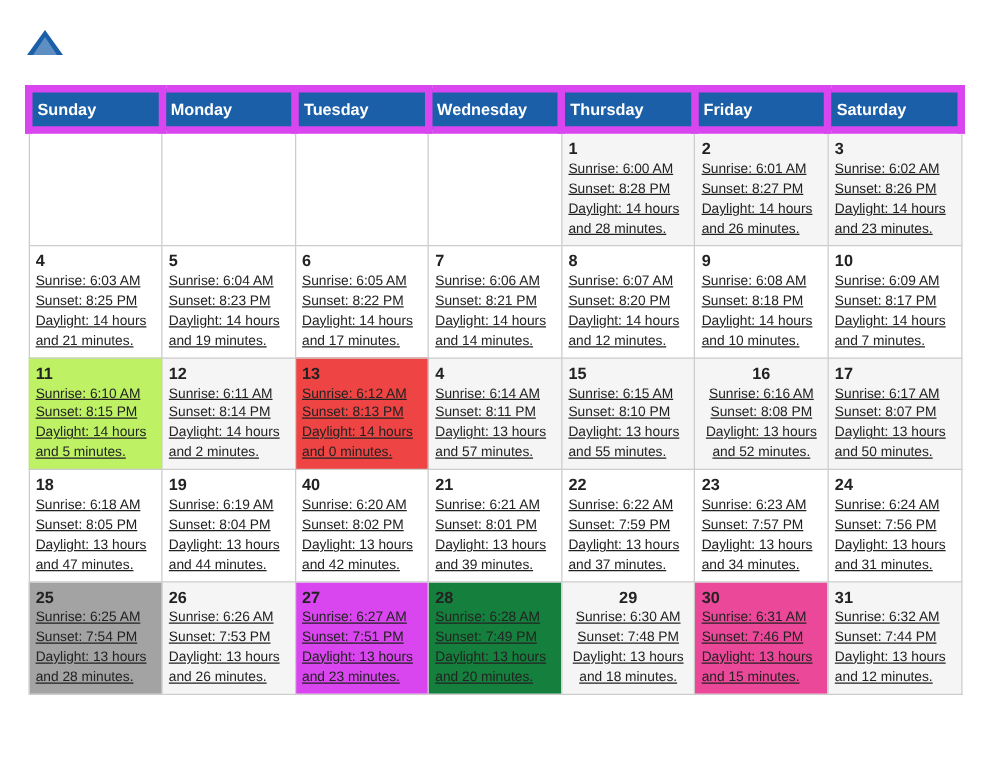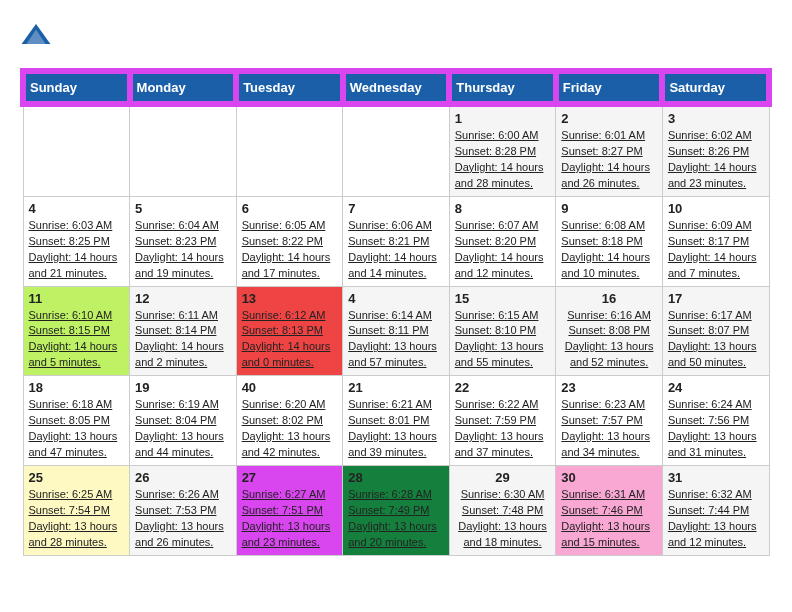--- a/index.html
+++ b/index.html
@@ -220,41 +220,41 @@
         <td>
           <span class="day-num">23</span>
           <div class="cell-content">Sunrise: 6:23 AM<br>Sunset: 7:57 PM<br>Daylight: 13 hours and 34 minutes.</div>
         </td>
         <td>
           <span class="day-num">24</span>
           <div class="cell-content">Sunrise: 6:24 AM<br>Sunset: 7:56 PM<br>Daylight: 13 hours and 31 minutes.</div>
         </td>
       </tr>
       <tr>
-        <td style="background: #fef9c3; margin-top: 32px;">
+        <td style="background: #a3a3a3; margin-top: 32px;">
           <span class="day-num">25</span>
           <div class="cell-content">Sunrise: 6:25 AM<br>Sunset: 7:54 PM<br>Daylight: 13 hours and 28 minutes.</div>
         </td>
         <td style="background: rgb(245, 245, 245);">
           <span class="day-num">26</span>
           <div class="cell-content">Sunrise: 6:26 AM<br>Sunset: 7:53 PM<br>Daylight: 13 hours and 26 minutes.</div>
         </td>
         <td style="background: #d946ef;">
           <span class="day-num">27</span>
           <div class="cell-content">Sunrise: 6:27 AM<br>Sunset: 7:51 PM<br>Daylight: 13 hours and 23 minutes.</div>
         </td>
         <td style="background: #15803d;">
           <span class="day-num">28</span>
           <div class="cell-content">Sunrise: 6:28 AM<br>Sunset: 7:49 PM<br>Daylight: 13 hours and 20 minutes.</div>
         </td>
         <td style="background: rgb(245, 245, 245); text-align: center;">
           <span class="day-num">29</span>
           <div class="cell-content">Sunrise: 6:30 AM<br>Sunset: 7:48 PM<br>Daylight: 13 hours and 18 minutes.</div>
         </td>
-        <td style="background: #f9a8d4;">
+        <td style="background: #ec4899;">
           <span class="day-num">30</span>
           <div class="cell-content">Sunrise: 6:31 AM<br>Sunset: 7:46 PM<br>Daylight: 13 hours and 15 minutes.</div>
         </td>
         <td style="background: rgb(245, 245, 245);">
           <span class="day-num">31</span>
           <div class="cell-content">Sunrise: 6:32 AM<br>Sunset: 7:44 PM<br>Daylight: 13 hours and 12 minutes.</div>
         </td>
       </tr>
     </tbody>
 </table>

